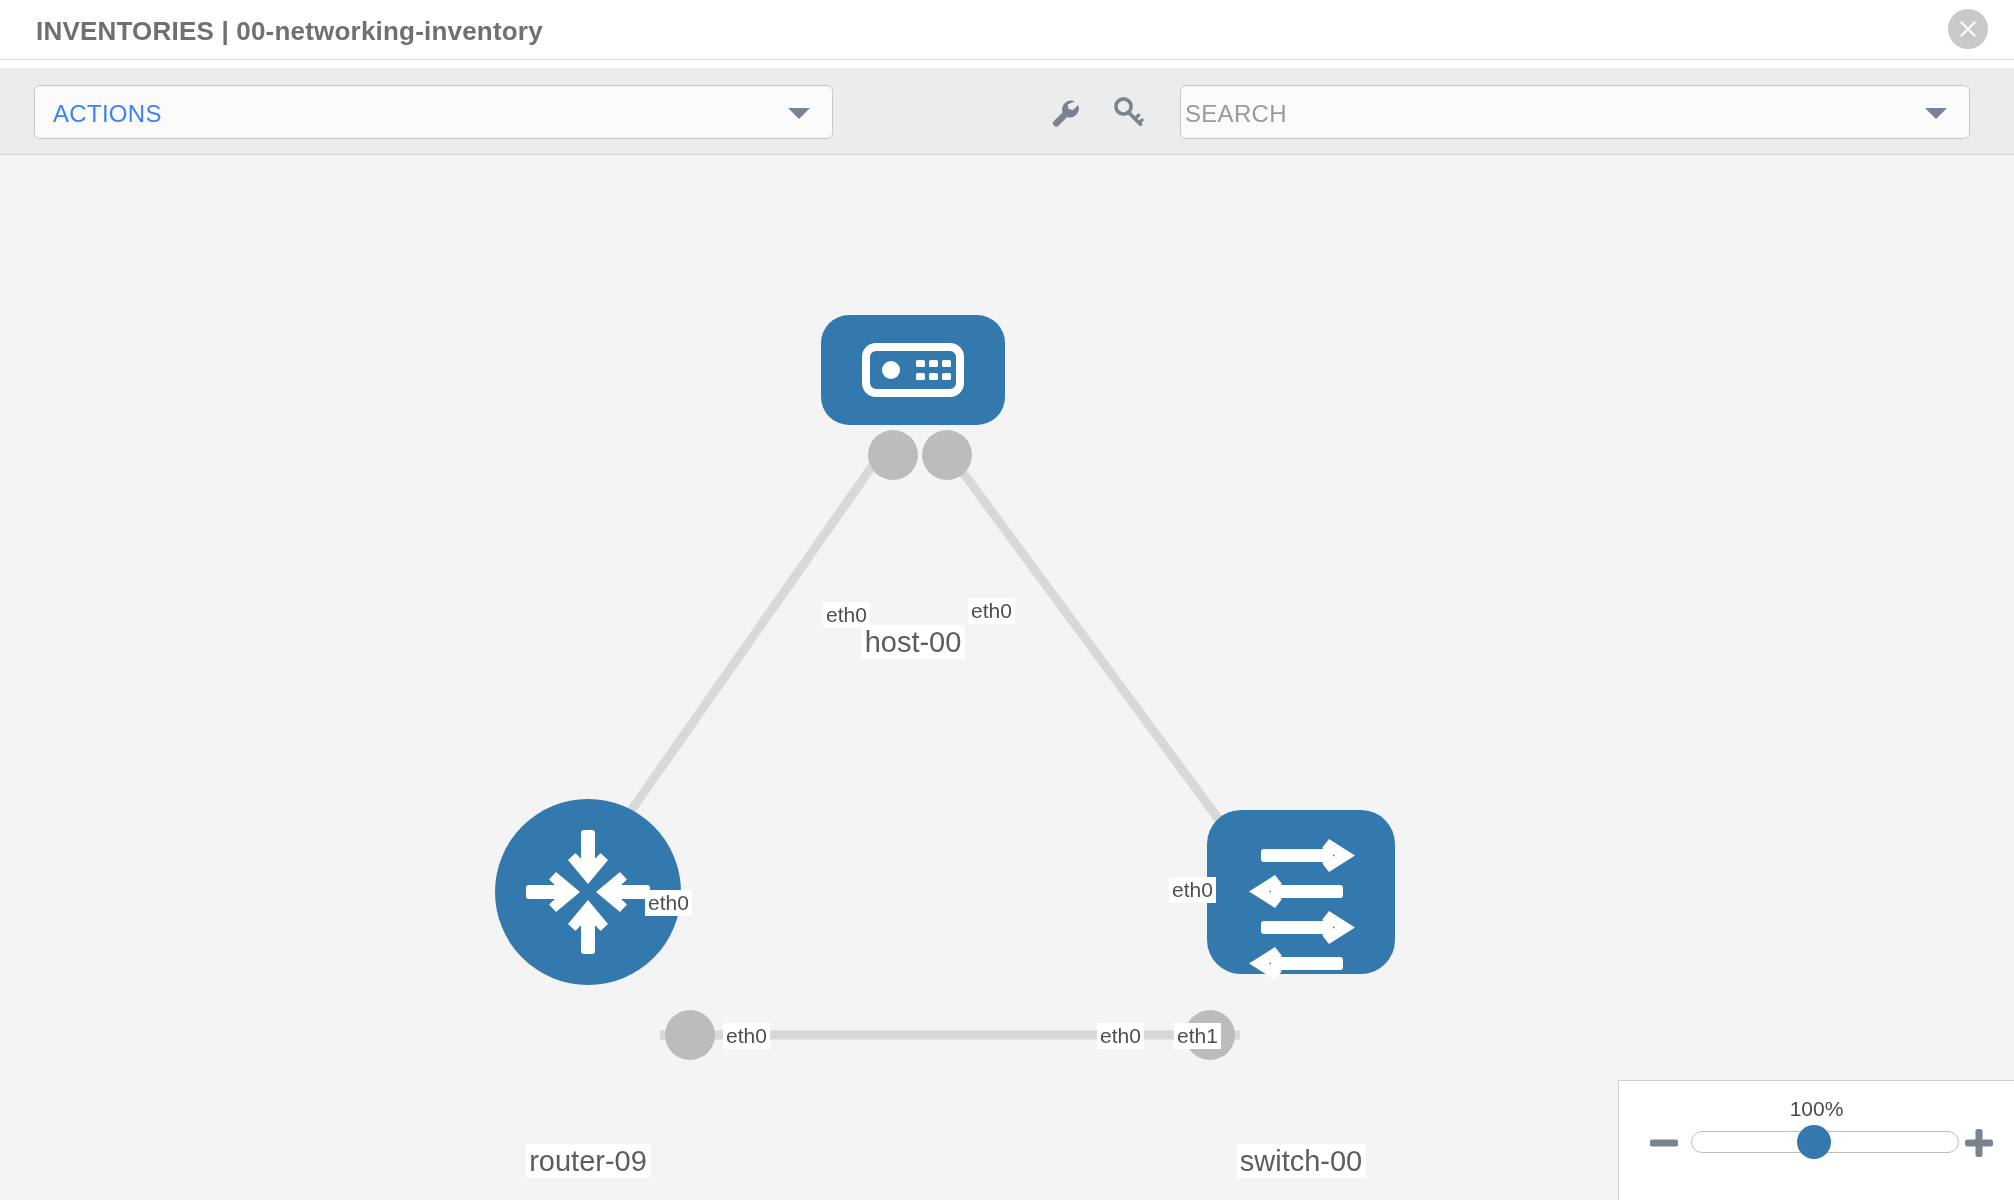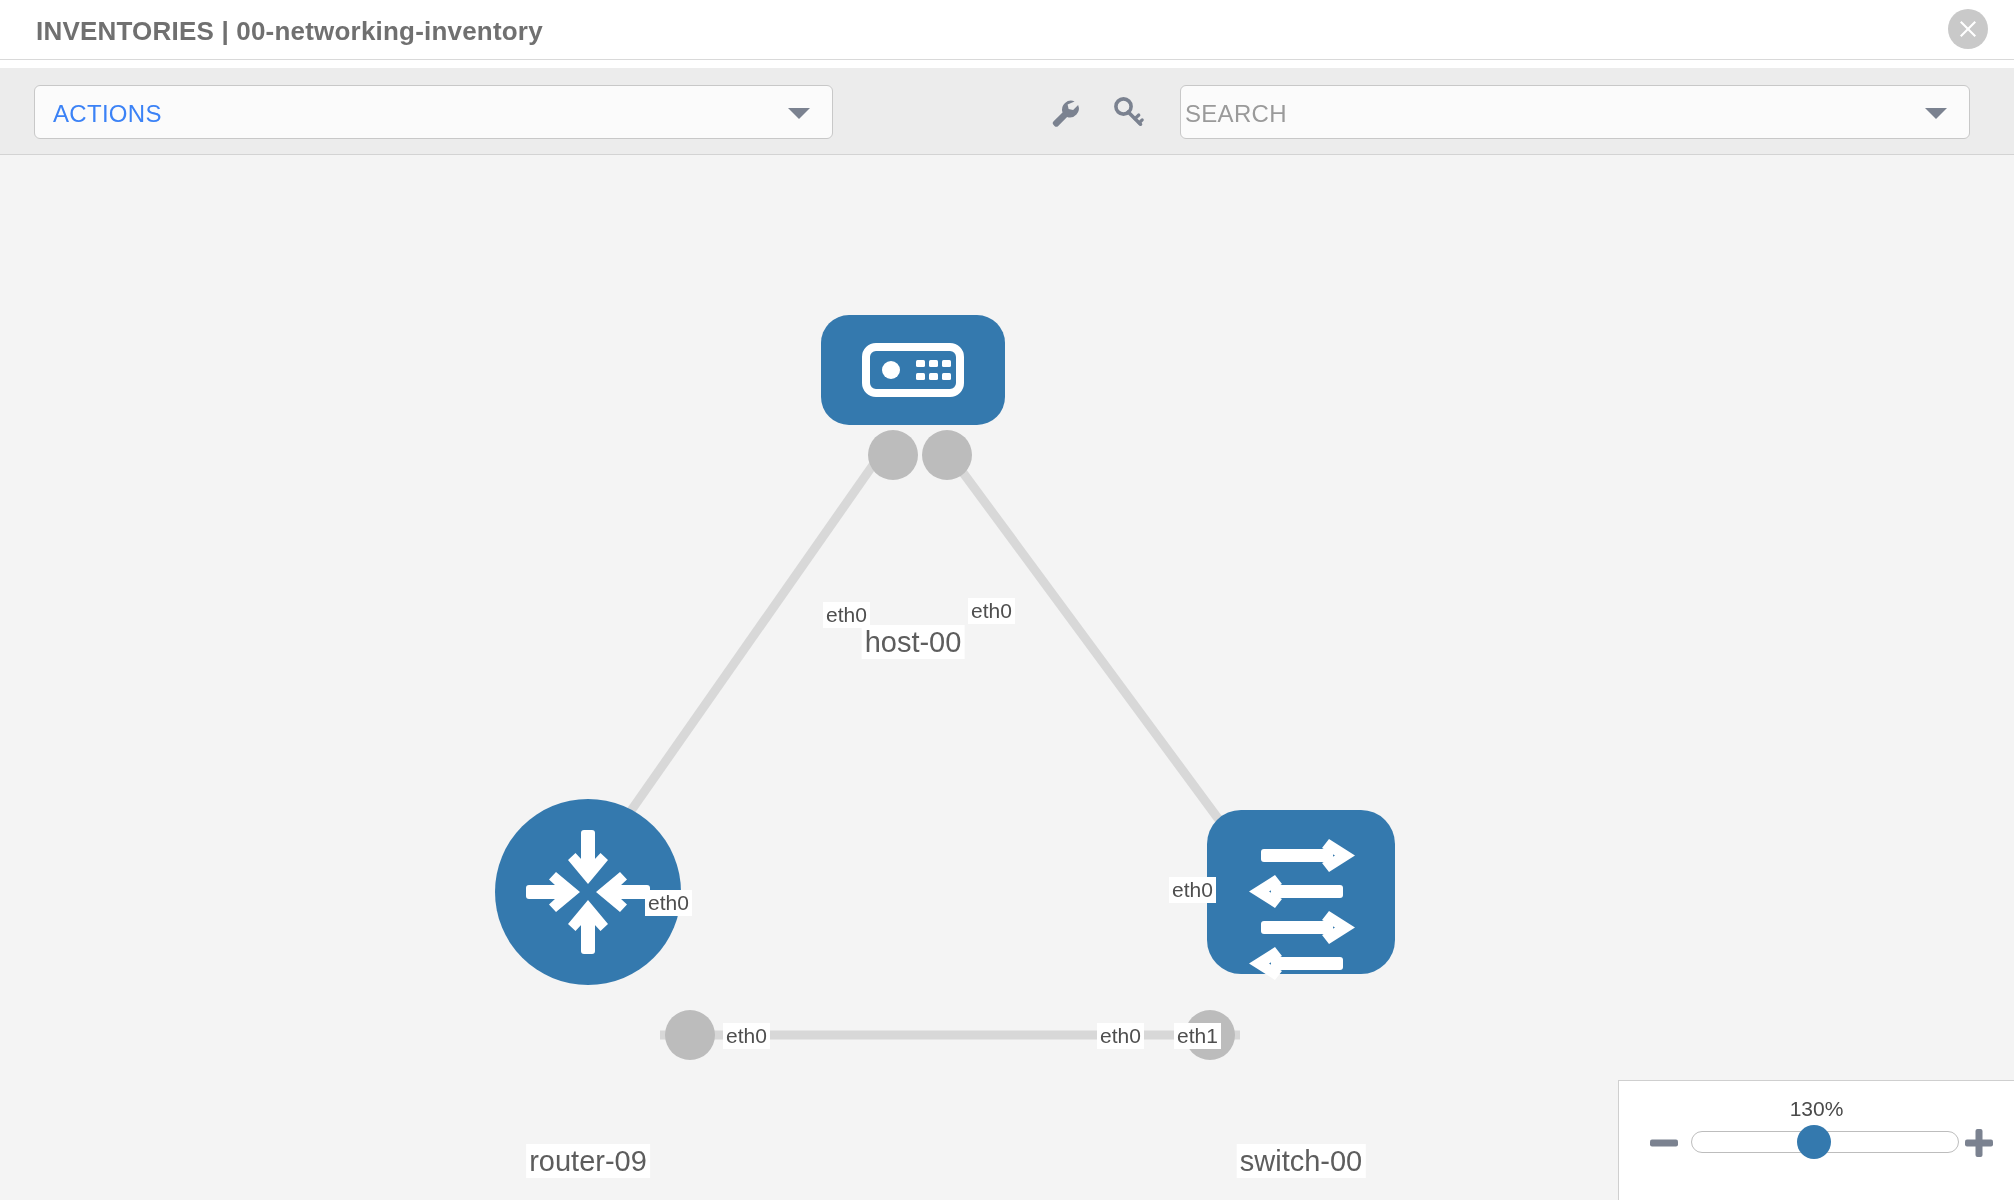--- a/index.html
+++ b/index.html
@@ -349,21 +349,21 @@
     <span class="if-label" style="left:1174px; top:868px;">eth1</span>
 
     <span class="node-label" style="left:913px; top:446px;margin-top:24px;">host-00</span>
 
     <span class="node-label" style="left:588px; top:989px;">router-09</span>
 
     <span class="node-label" style="left:1301px; top:989px;">switch-00</span>
   </div>
 
   <div class="zoom-ctrl">
-    <div class="zoom-pct">130%</div>
+    <div class="zoom-pct">100%</div>
 
     <div class="zoom-minus">
       <svg width="34" height="34" viewBox="0 0 34 34" aria-hidden="true">
         <rect x="3" y="13.5" width="28" height="7" rx="2" fill="#7b8290"></rect>
       </svg>
     </div>
 
     <div class="zoom-track"></div>
     <div class="zoom-thumb"></div>
 

